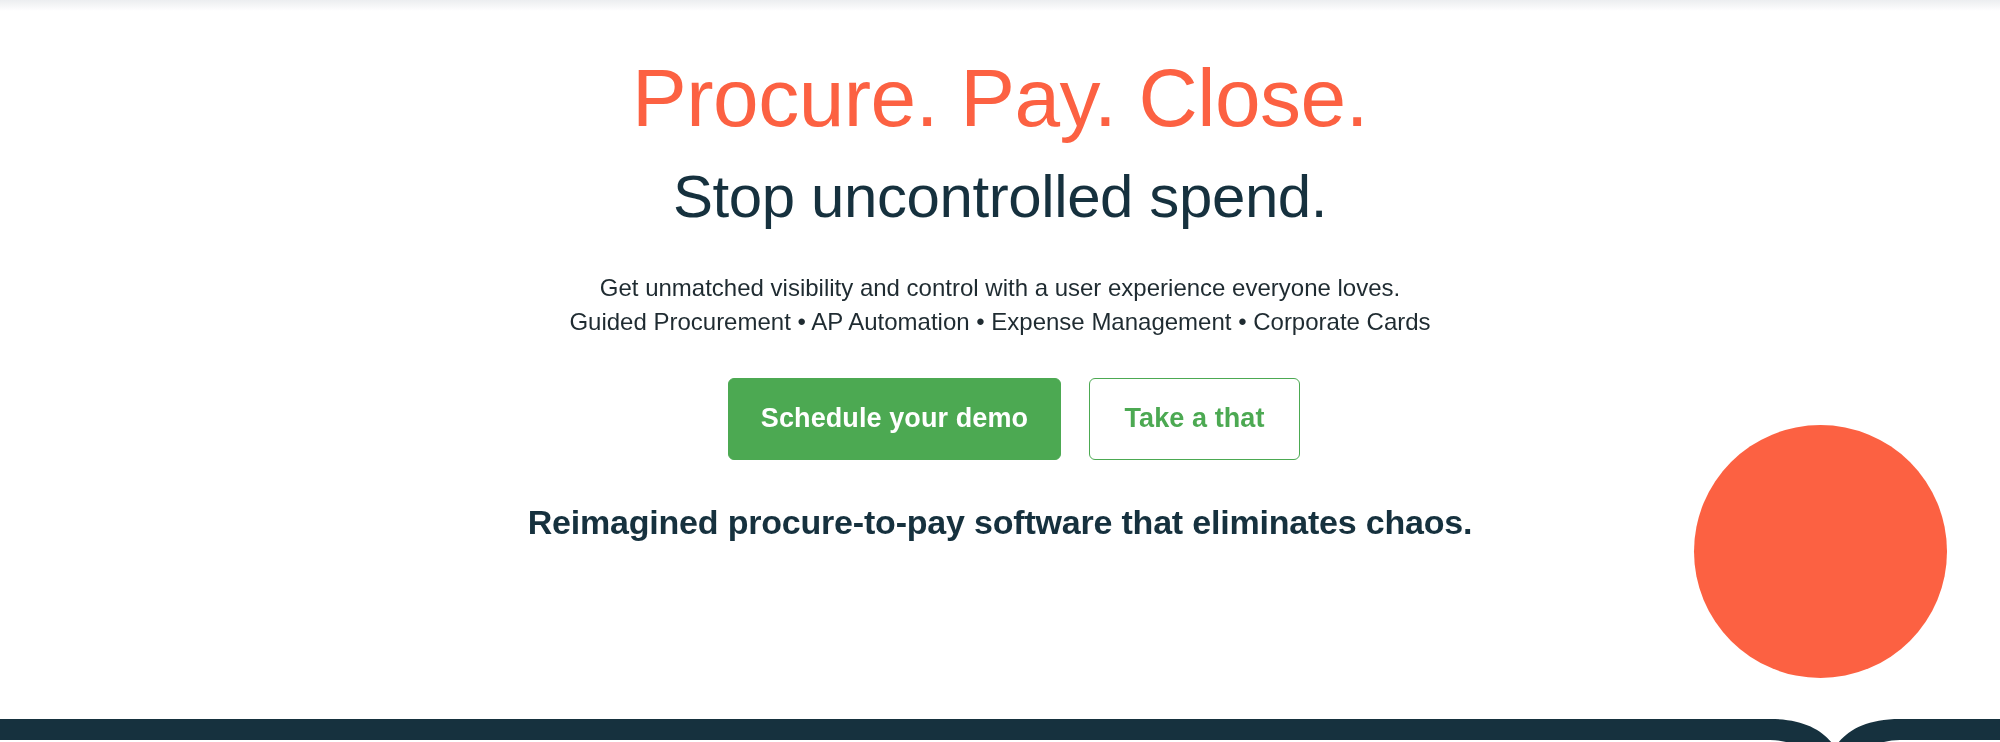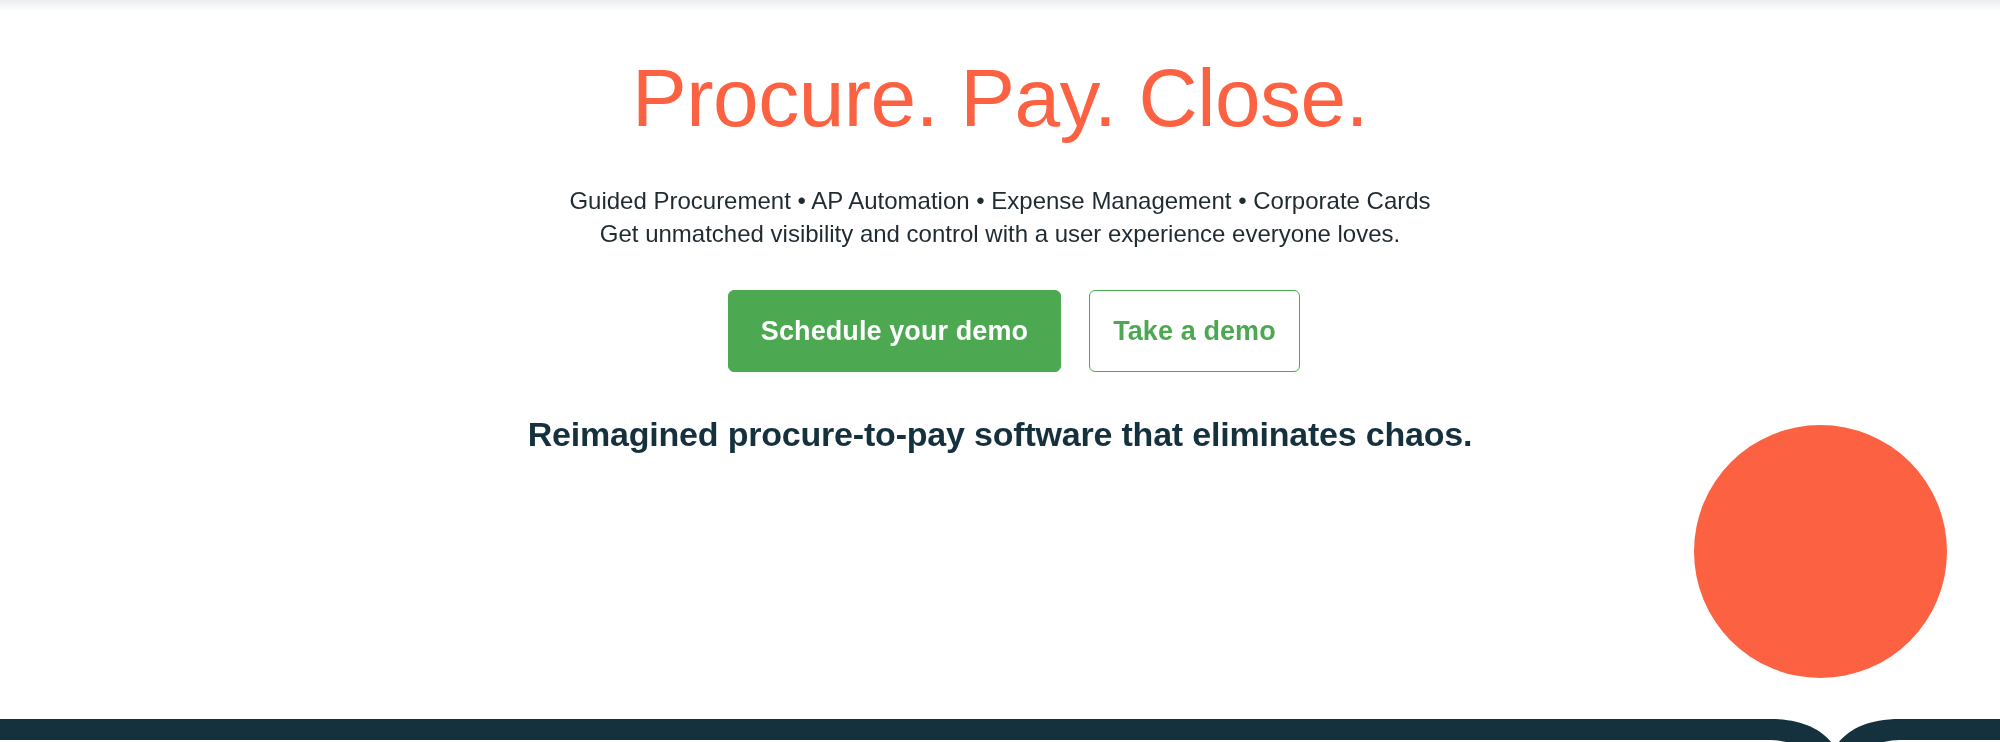--- a/index.html
+++ b/index.html
@@ -133,29 +133,30 @@
 <div id="page">
 
   <div class="top-edge-shade"></div>
 
   <div class="deco-circle"></div>
 
   <div class="hero">
 
     <h1 class="headline">Procure. Pay. Close.</h1>
 
+    <h2 class="subheadline">Stop uncontrolled spend.</h2>
 
     <p class="lede">
+      <span class="lede-line">Get unmatched visibility and control with a user experience everyone loves.</span>
       <span class="lede-line">Guided Procurement • AP Automation • Expense Management • Corporate Cards</span>
-      <span class="lede-line">Get unmatched visibility and control with a user experience everyone loves.</span>
     </p>
 
     <div class="cta-row">
       <a class="btn btn-primary" href="#">Schedule your demo</a>
-      <a class="btn btn-secondary" href="#">Take a demo</a>
+      <a class="btn btn-secondary" href="#">Take a that</a>
     </div>
 
     <h3 class="tagline">Reimagined procure-to-pay software that eliminates chaos.</h3>
 
   </div>
 
   <div class="bottom-ribbon">
     <svg viewBox="0 0 2000 60" preserveAspectRatio="none" aria-hidden="true">
 
       <path d="M0,37 L1770,37 C1805,37 1824,49 1835,65 C1846,49 1865,37 1900,37 L2000,37 L2000,58 L1900,58 C1878,58 1862,68 1852,84 L1835,110 L1818,84 C1808,68 1792,58 1770,58 L0,58 Z" fill="#16313E"></path>

